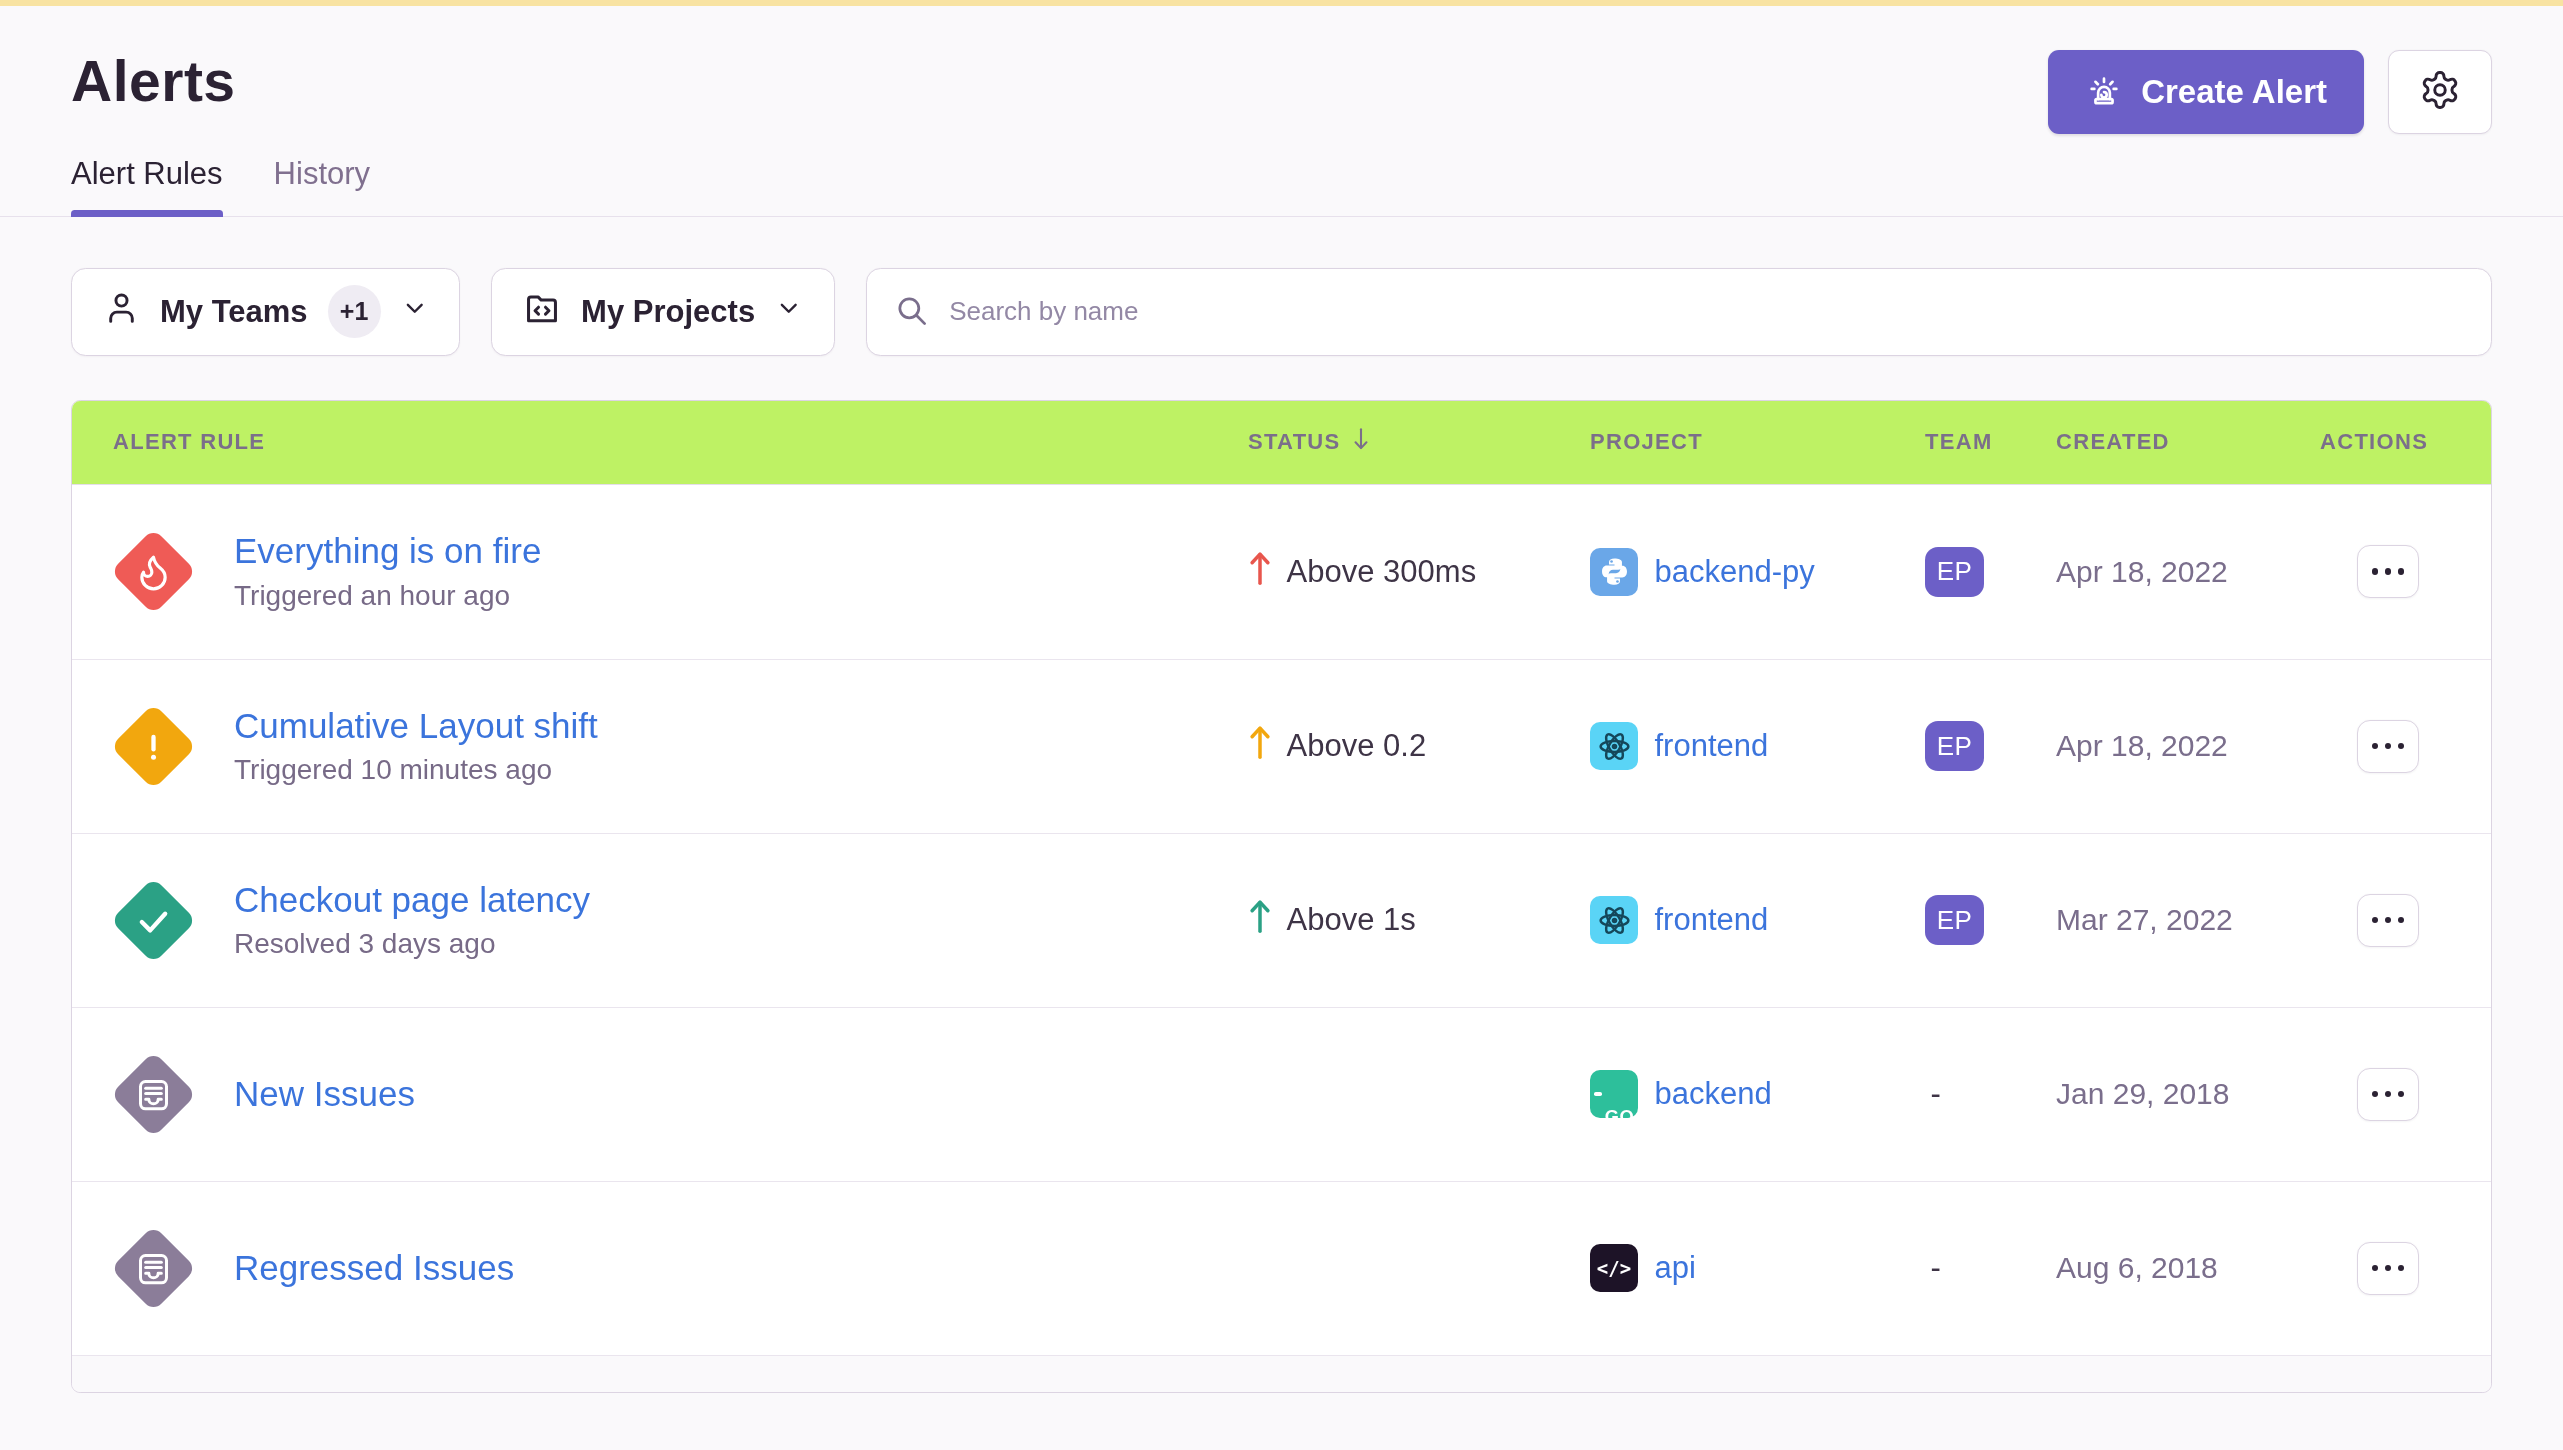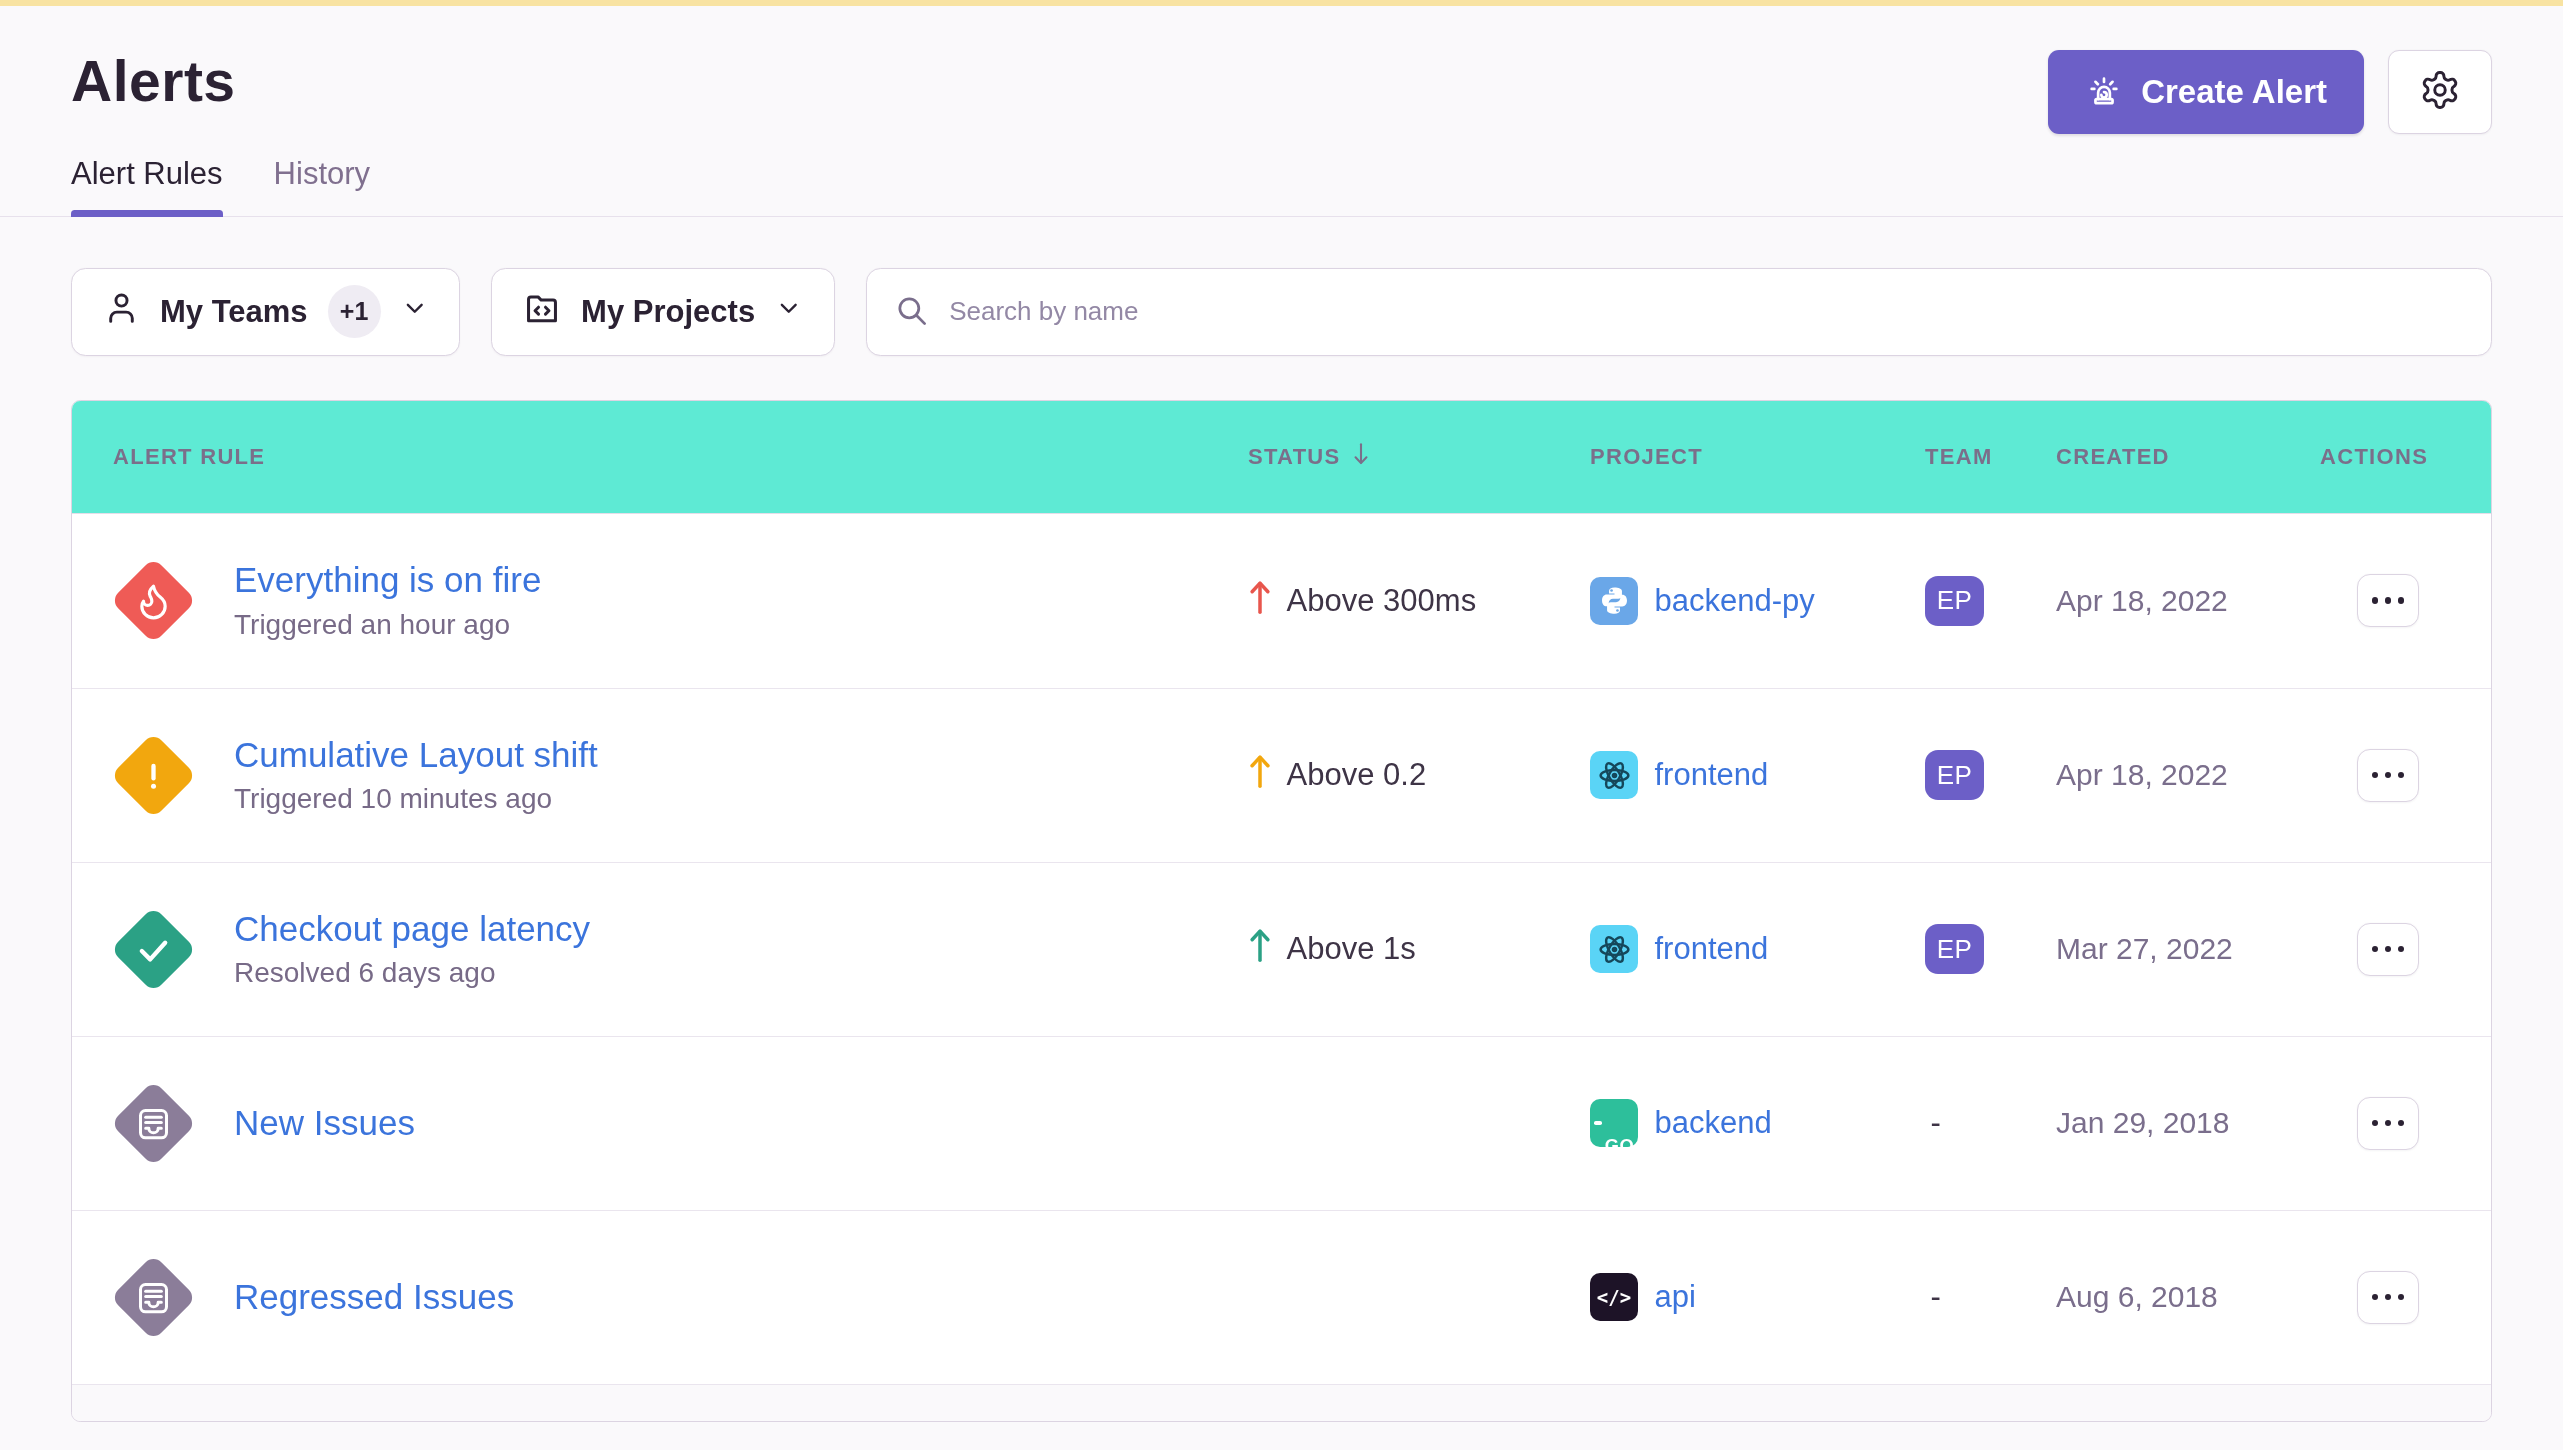--- a/index.html
+++ b/index.html
@@ -61,21 +61,21 @@
     font-size:26px; color:#14532d; background:transparent;
   }
   .search-box input::placeholder { color:#9388A5; }
 
   
   .panel {
     margin:44px 71px 0; background:#fff;
     border:1.8px solid #DCD4E2; border-radius:9.2px; overflow:hidden;
   }
   .grid { display:grid; grid-template-columns:1176px 342px 335px 131px 264px 1fr; align-items:center; }
-  .thead { height:113px; background:#5eead4; border-bottom:1.8px solid #E4DEE9; }
+  .thead { height:84px; background:#bef264; border-bottom:1.8px solid #E4DEE9; }
   .th {
     font-size:22px; font-weight:700; letter-spacing:1.3px;
     color:#7B6F8A; text-transform:uppercase;
     display:flex; align-items:center; gap:9.2px;
   }
   .th:first-child { padding-left:41px; }
   .trow { min-height:174px; border-top:1.8px solid #EAE5EE; background:#fff; }
   .trow:first-of-type { border-top:none; }
   .panel-footer { height:37px; background:#FAF9FB; border-top:1.8px solid #EAE5EE; }
 
@@ -368,21 +368,21 @@
         <div class="diamond">
 
           <svg class="icon-check" width="40" height="40" viewBox="0 0 24 24" fill="none" stroke="#fff" stroke-width="2.6" stroke-linecap="round" stroke-linejoin="round">
             <path d="M5 12.5l5 5L19 7.5"></path>
           </svg>
 
         </div>
       </div>
       <div class="rule-text">
         <span class="rule-name">Checkout page latency</span>
-        <span class="rule-sub">Resolved 6 days ago</span>
+        <span class="rule-sub">Resolved 3 days ago</span>
       </div>
     </div>
 
     <div class="cell-status">
       <span class="status-arrow">
         <svg width="24" height="38" viewBox="0 0 16 26" fill="none" stroke="currentColor" stroke-width="2.4" stroke-linecap="round" stroke-linejoin="round">
           <path d="M8 23.5V4"></path>
               <path d="M2.6 9.4 8 3.5l5.4 5.9"></path>
         </svg>
       </span>

